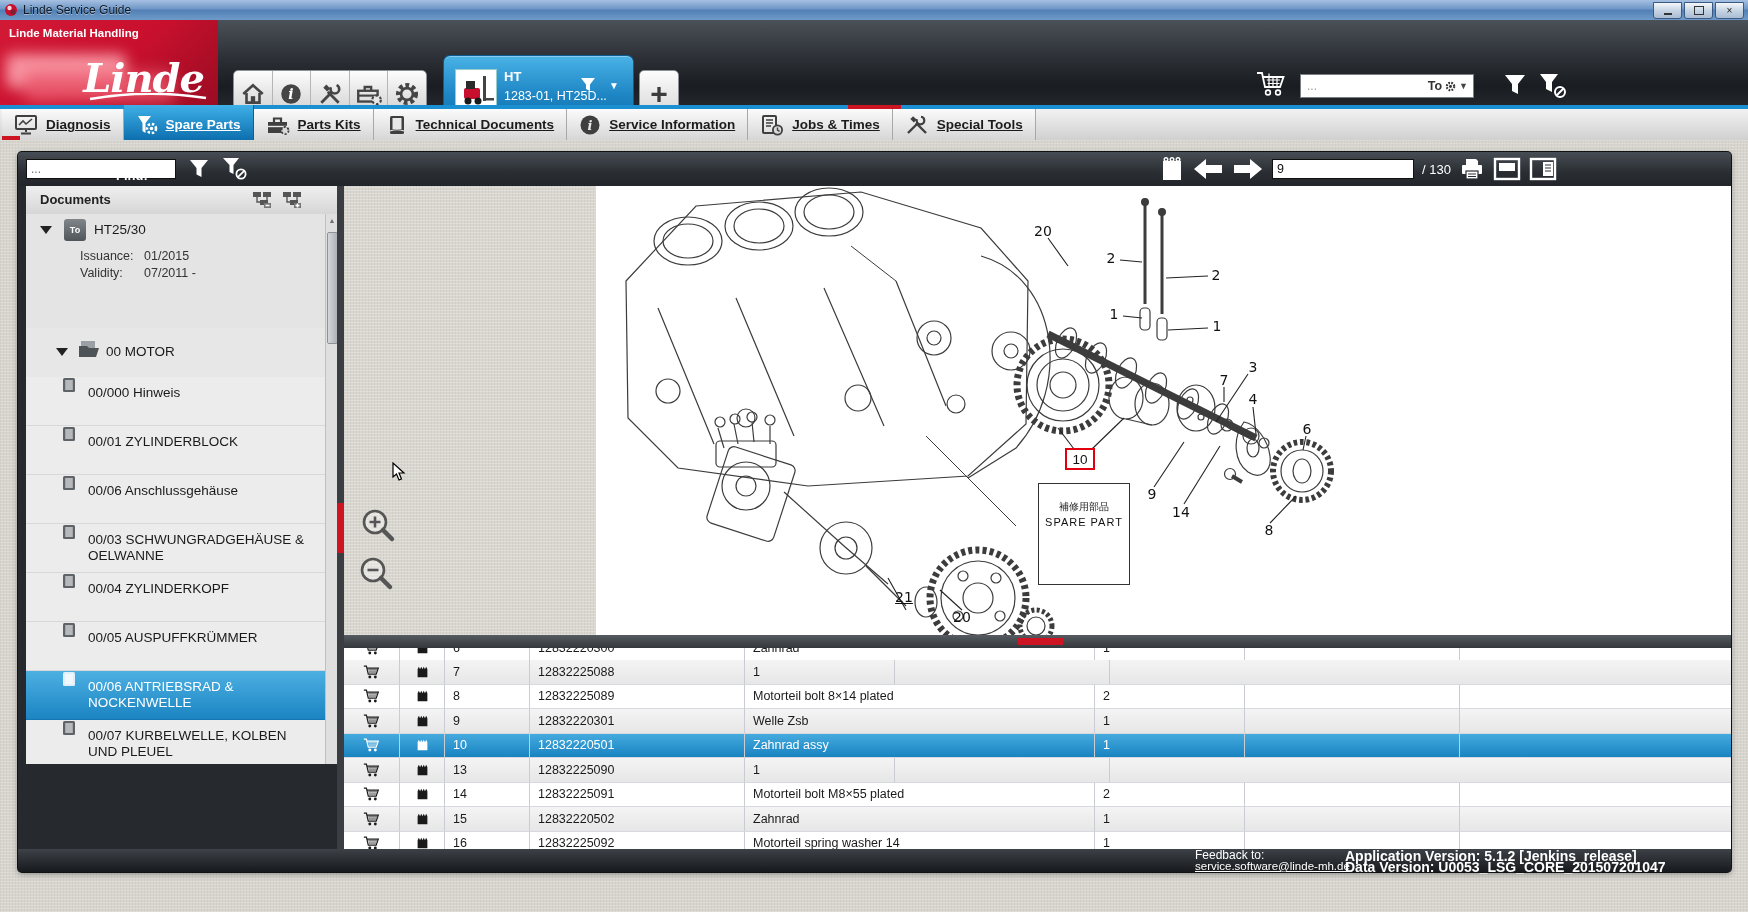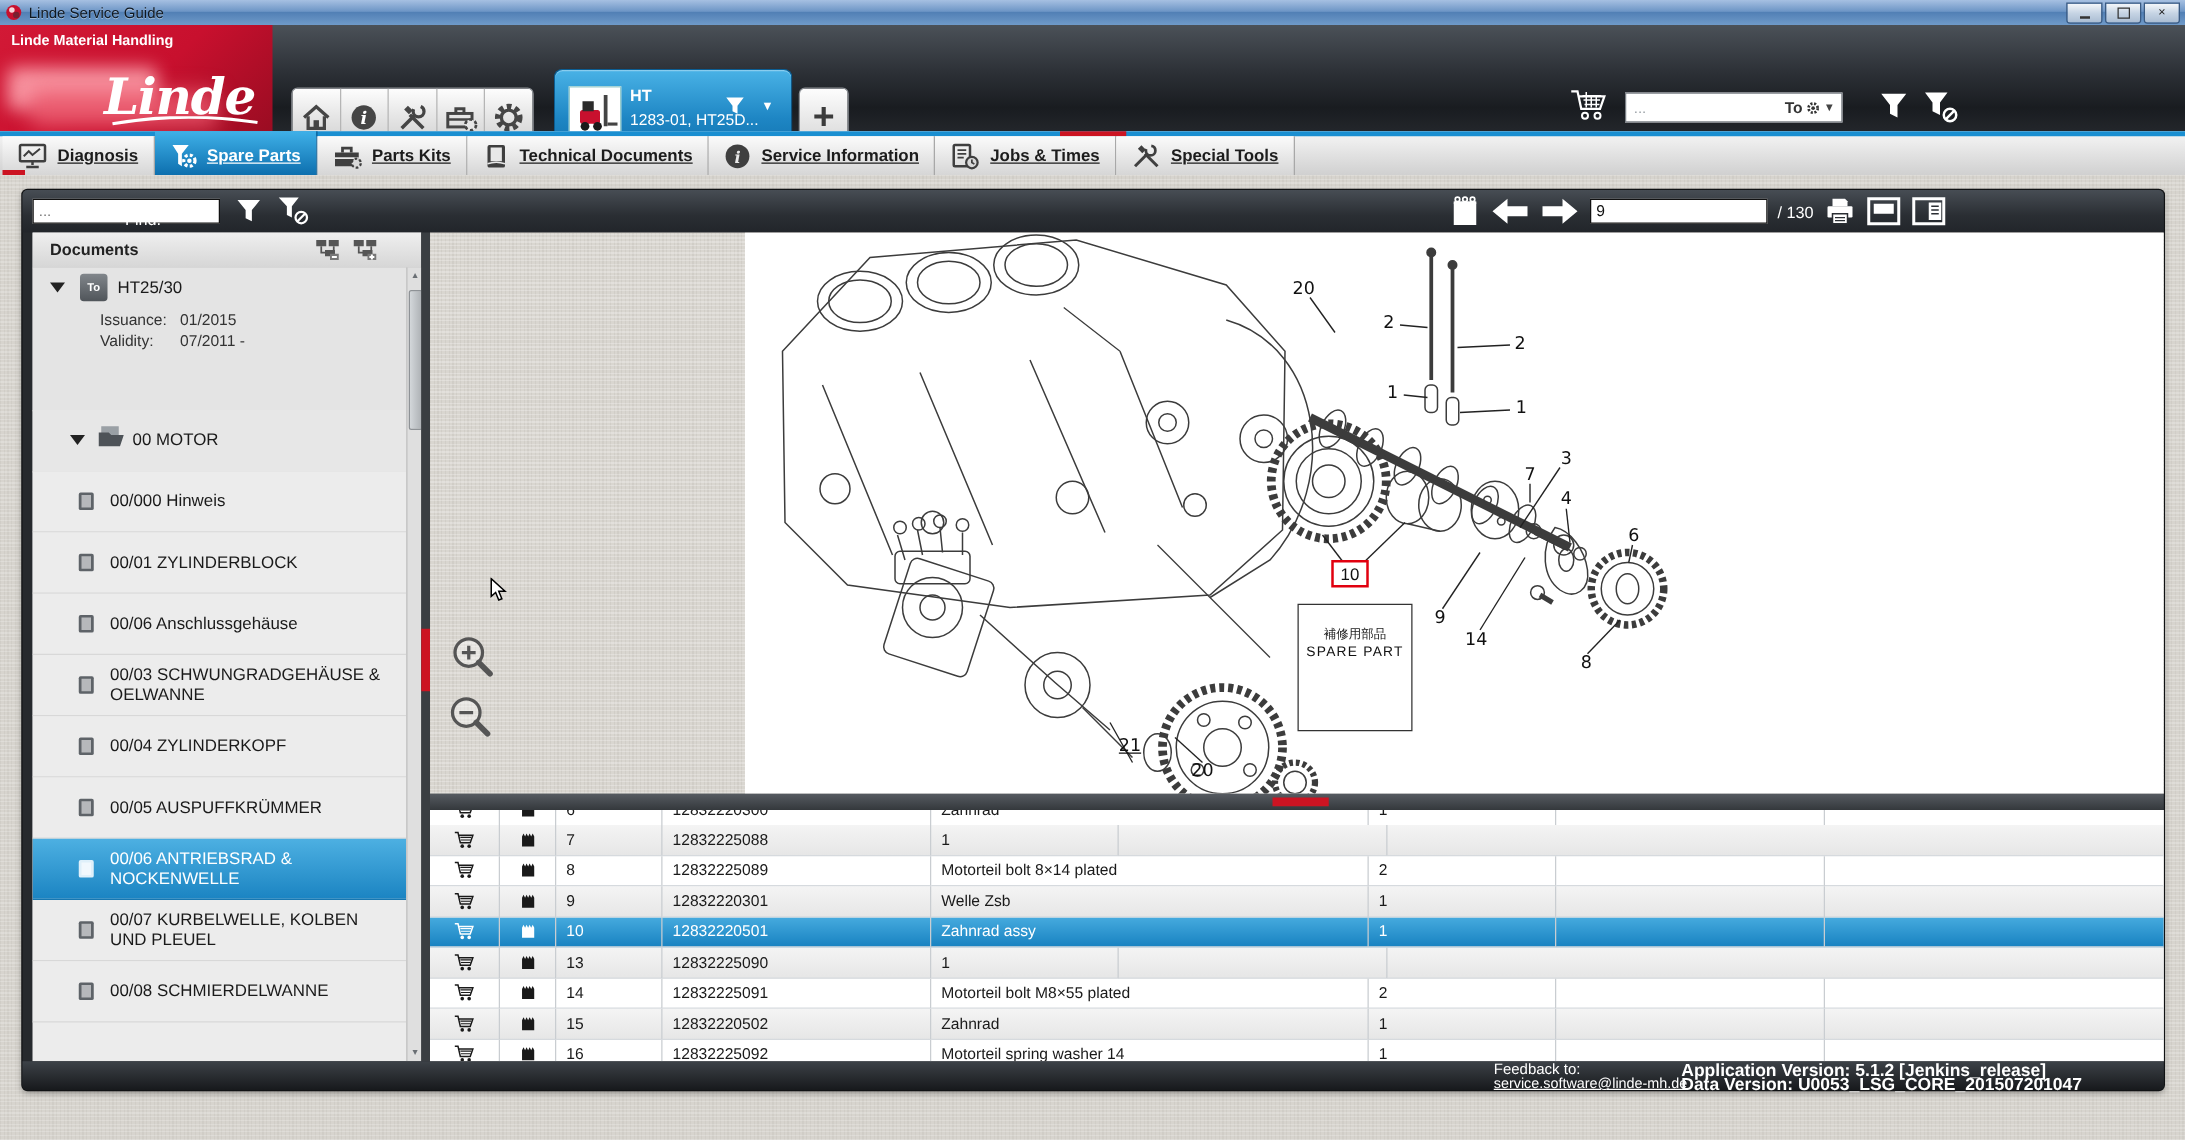--- a/index.html
+++ b/index.html
@@ -67,49 +67,49 @@
   .ntab .nicon{color:#3f3f3f;}
   .ntab.active{background:linear-gradient(#3fb0e8,#0d6fae);color:#fff;margin-top:-4px;padding-top:4px;
     border-right:1px solid #0b5f96;}
   .ntab.active .nicon{color:#fff;}
   .diag-red{left:2px;top:31px;width:18px;height:4px;background:#cc1422;}
   
   .panel{left:18px;top:152px;width:1713px;height:720px;background:#26292d;border-radius:4px;
     box-shadow:0 0 0 1px #101214, 0 2px 6px rgba(0,0,0,.35);}
   .findrow{left:0;top:0;width:1713px;height:34px;border-radius:4px 4px 0 0;
     background:linear-gradient(#474d54,#2a2e33 60%,#22252a);display:flex;align-items:center;}
-  .findrow .f-label{margin-left:2px;font-size:13px;font-weight:normal;color:#fff;text-align:right;}
+  .findrow .f-label{margin-left:18px;font-size:13px;font-weight:bold;color:#fff;text-align:right;}
   .findrow input.f-input{margin-left:8px;width:140px;height:18px;border:1px solid #111;background:#fff;
     font-size:12px;padding:0 4px;color:#333;}
   .fic{margin-left:12px;}
   .f-right{position:absolute;left:1142px;top:0;height:34px;display:flex;align-items:center;gap:8px;}
   .f-right input.p-input{width:132px;height:18px;border:1px solid #111;background:#fff;font-size:12.5px;padding:0 4px;color:#111;}
   .f-right .p-total{font-size:13px;color:#fff;}
   
-  .sidebar{left:8px;top:34px;width:311px;height:663px;background:#ececec;overflow:hidden;}
+  .sidebar{left:8px;top:34px;width:311px;height:578px;background:#ececec;overflow:hidden;}
   .sb-head{position:absolute;left:0;top:0;width:311px;height:28px;
     background:linear-gradient(#efefef,#d6d6d6);border-bottom:1px solid #b5b5b5;}
   .sb-head .sb-title{position:absolute;left:14px;top:6px;font-size:13px;font-weight:bold;color:#222;}
   .sb-head .sb-ic1{position:absolute;left:225px;top:4px;}
   .sb-head .sb-ic2{position:absolute;left:255px;top:4px;}
   .sb-body{position:absolute;left:0;top:28px;width:299px;height:635px;}
   .root-block{position:absolute;left:0;top:0;width:299px;height:114px;background:#e4e4e4;border-bottom:1px solid #c6c6c6;}
   .r-arrow{position:absolute;left:14px;top:12px;width:0;height:0;border-left:6px solid transparent;border-right:6px solid transparent;border-top:8px solid #222;}
   .r-ico{position:absolute;left:38px;top:5px;width:22px;height:22px;border-radius:3px;background:linear-gradient(#7b8085,#4e5轮358);
     background:linear-gradient(#81868b,#50555a);color:#fff;font-size:9px;font-weight:bold;display:flex;align-items:center;justify-content:center;}
   .r-label{position:absolute;left:68px;top:8px;font-size:13.5px;color:#1a1a1a;}
   .r-meta{position:absolute;left:54px;top:34px;font-size:12.5px;color:#333;line-height:17px;}
   .r-meta .mv{display:inline-block;width:64px;}
   .folder-row{position:absolute;left:0;top:114px;width:299px;height:49px;background:#e7e7e7;border-bottom:1px solid #cfcfcf;}
   .f-arrow{position:absolute;left:30px;top:20px;width:0;height:0;border-left:6px solid transparent;border-right:6px solid transparent;border-top:8px solid #222;}
   .f-ico{position:absolute;left:52px;top:12px;}
   .f-label{position:absolute;left:80px;top:16px;font-size:13.5px;color:#1a1a1a;}
   #tree-items{position:absolute;left:0;top:163px;width:299px;}
   .titem{position:relative;border-bottom:1px solid #d8d8d8;background:#ececec;color:#1a1a1a;
-    display:flex;align-items:center;min-height:48px;}
+    display:flex;min-height:48px;}
   .titem .ti-ico{margin-left:36px;flex:0 0 14px;color:#5e6368;}
   .titem .ti-label{margin-left:12px;margin-right:14px;font-size:13.5px;line-height:16px;padding:8px 0;}
   .titem.sel{background:linear-gradient(#4db0e2,#1b84c2);color:#fff;border-bottom:1px solid #1777b1;}
   .titem.sel .ti-ico{color:#dff0fa;}
   .sb-scroll{position:absolute;left:299px;top:28px;width:12px;height:635px;background:#dfdfdf;border-left:1px solid #c0c0c0;}
   .sb-up,.sb-dn{position:absolute;left:0;width:12px;height:13px;font-size:7px;color:#6a6f74;text-align:center;line-height:13px;}
   .sb-up{top:0;} .sb-dn{bottom:0;}
   .sb-thumb{position:absolute;left:1px;top:18px;width:9px;height:110px;border:1px solid #8e9296;border-radius:2px;
     background:linear-gradient(90deg,#d3d7da,#aeb2b6);}
   

